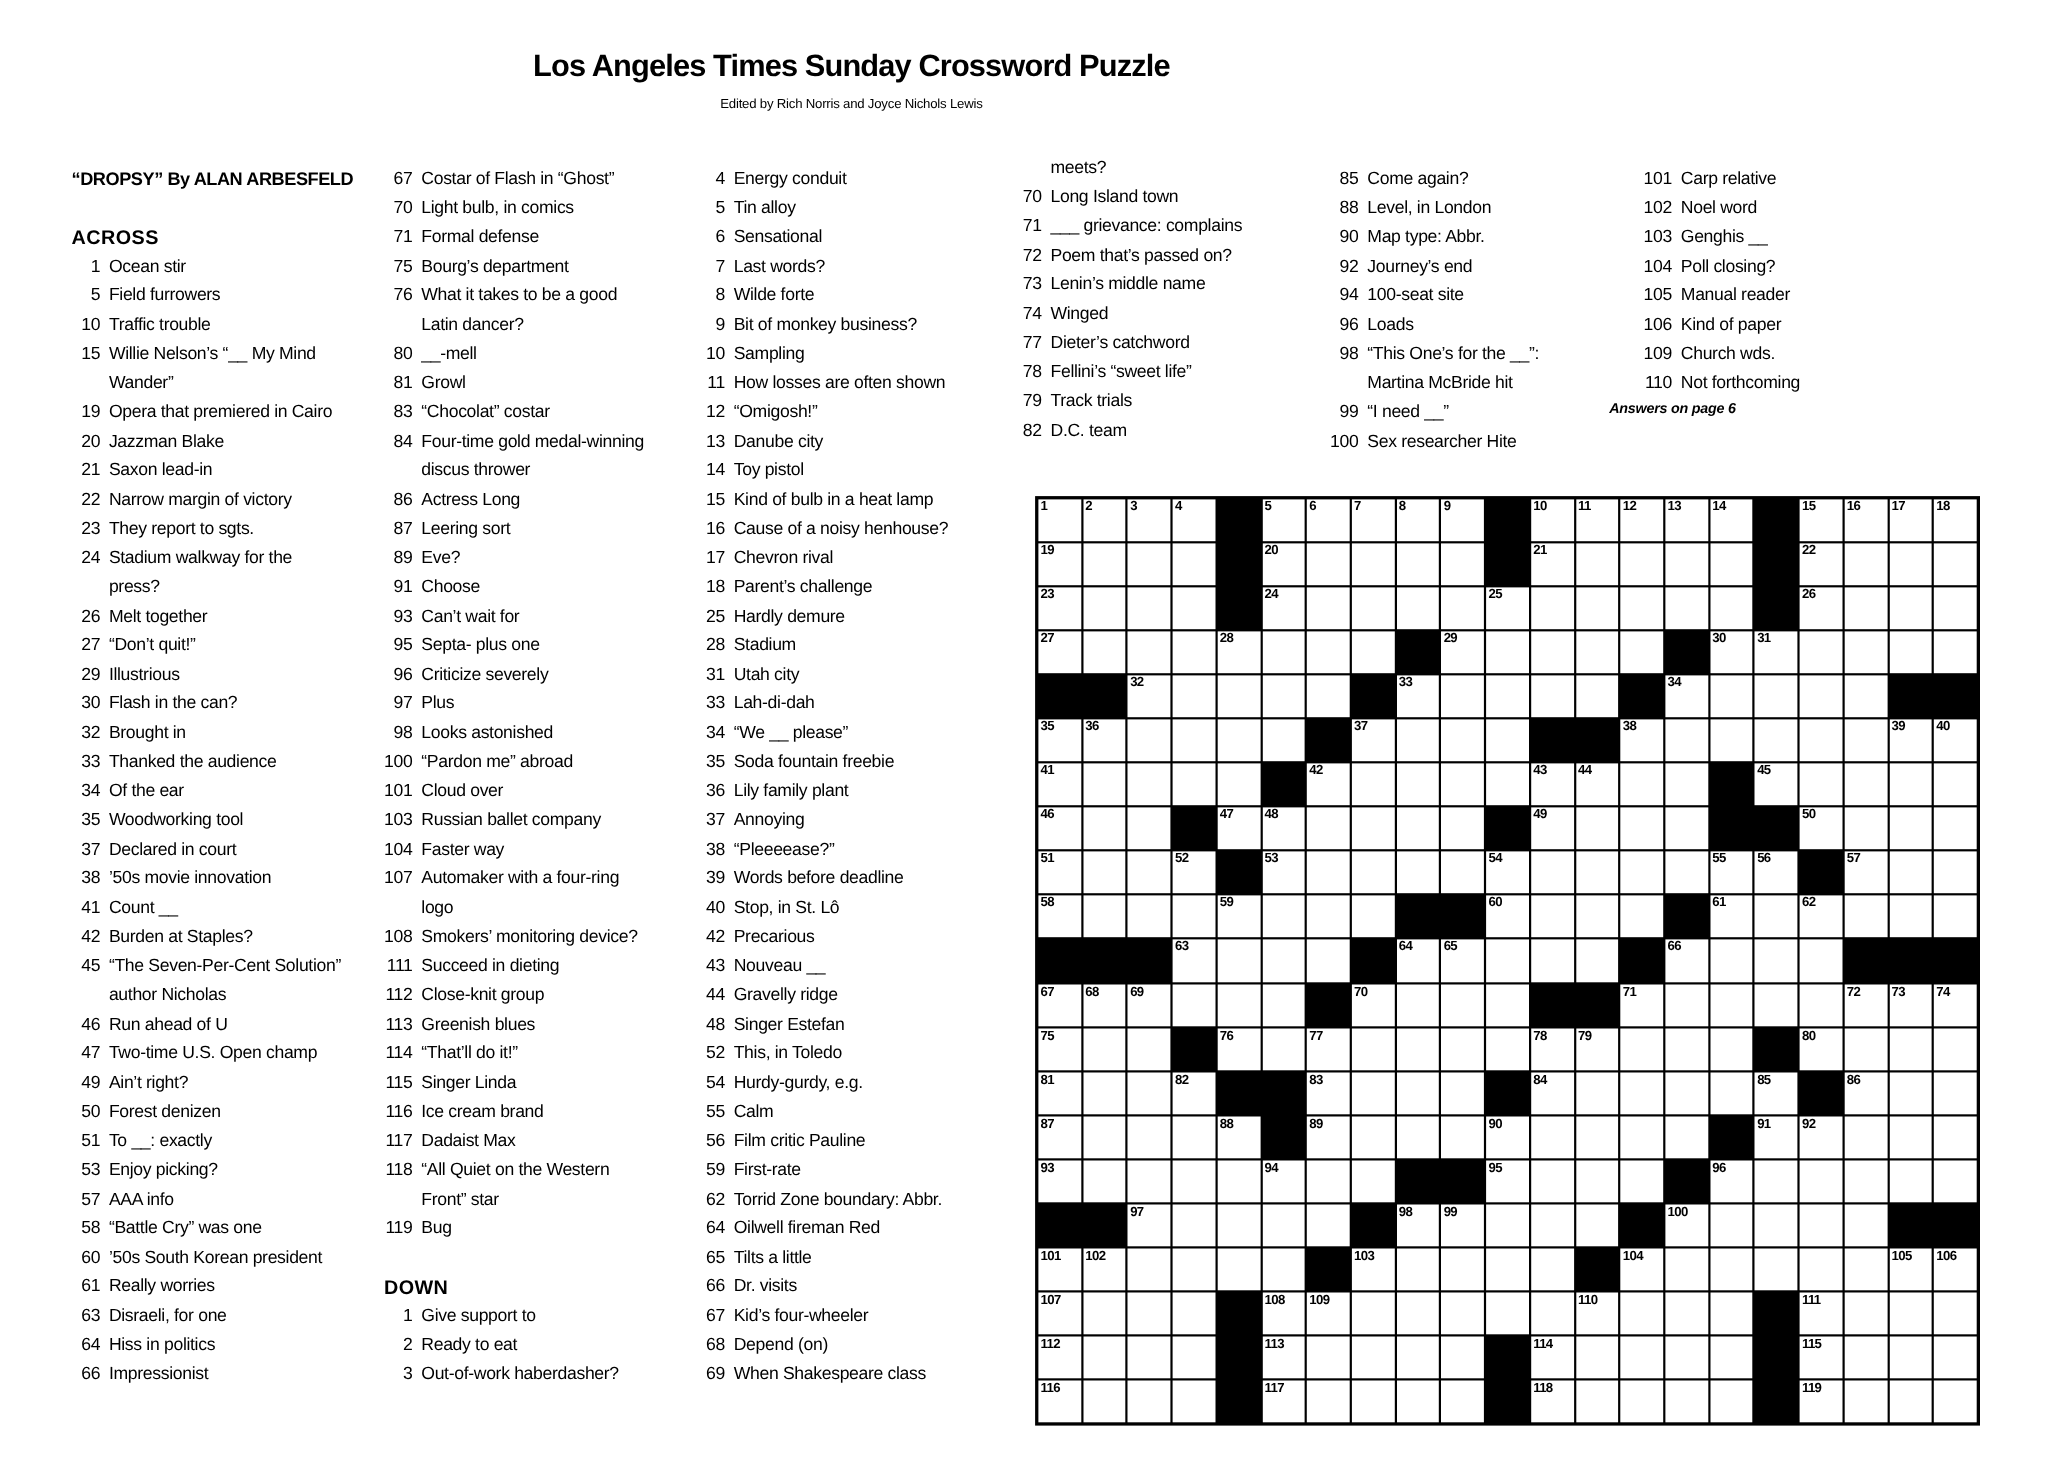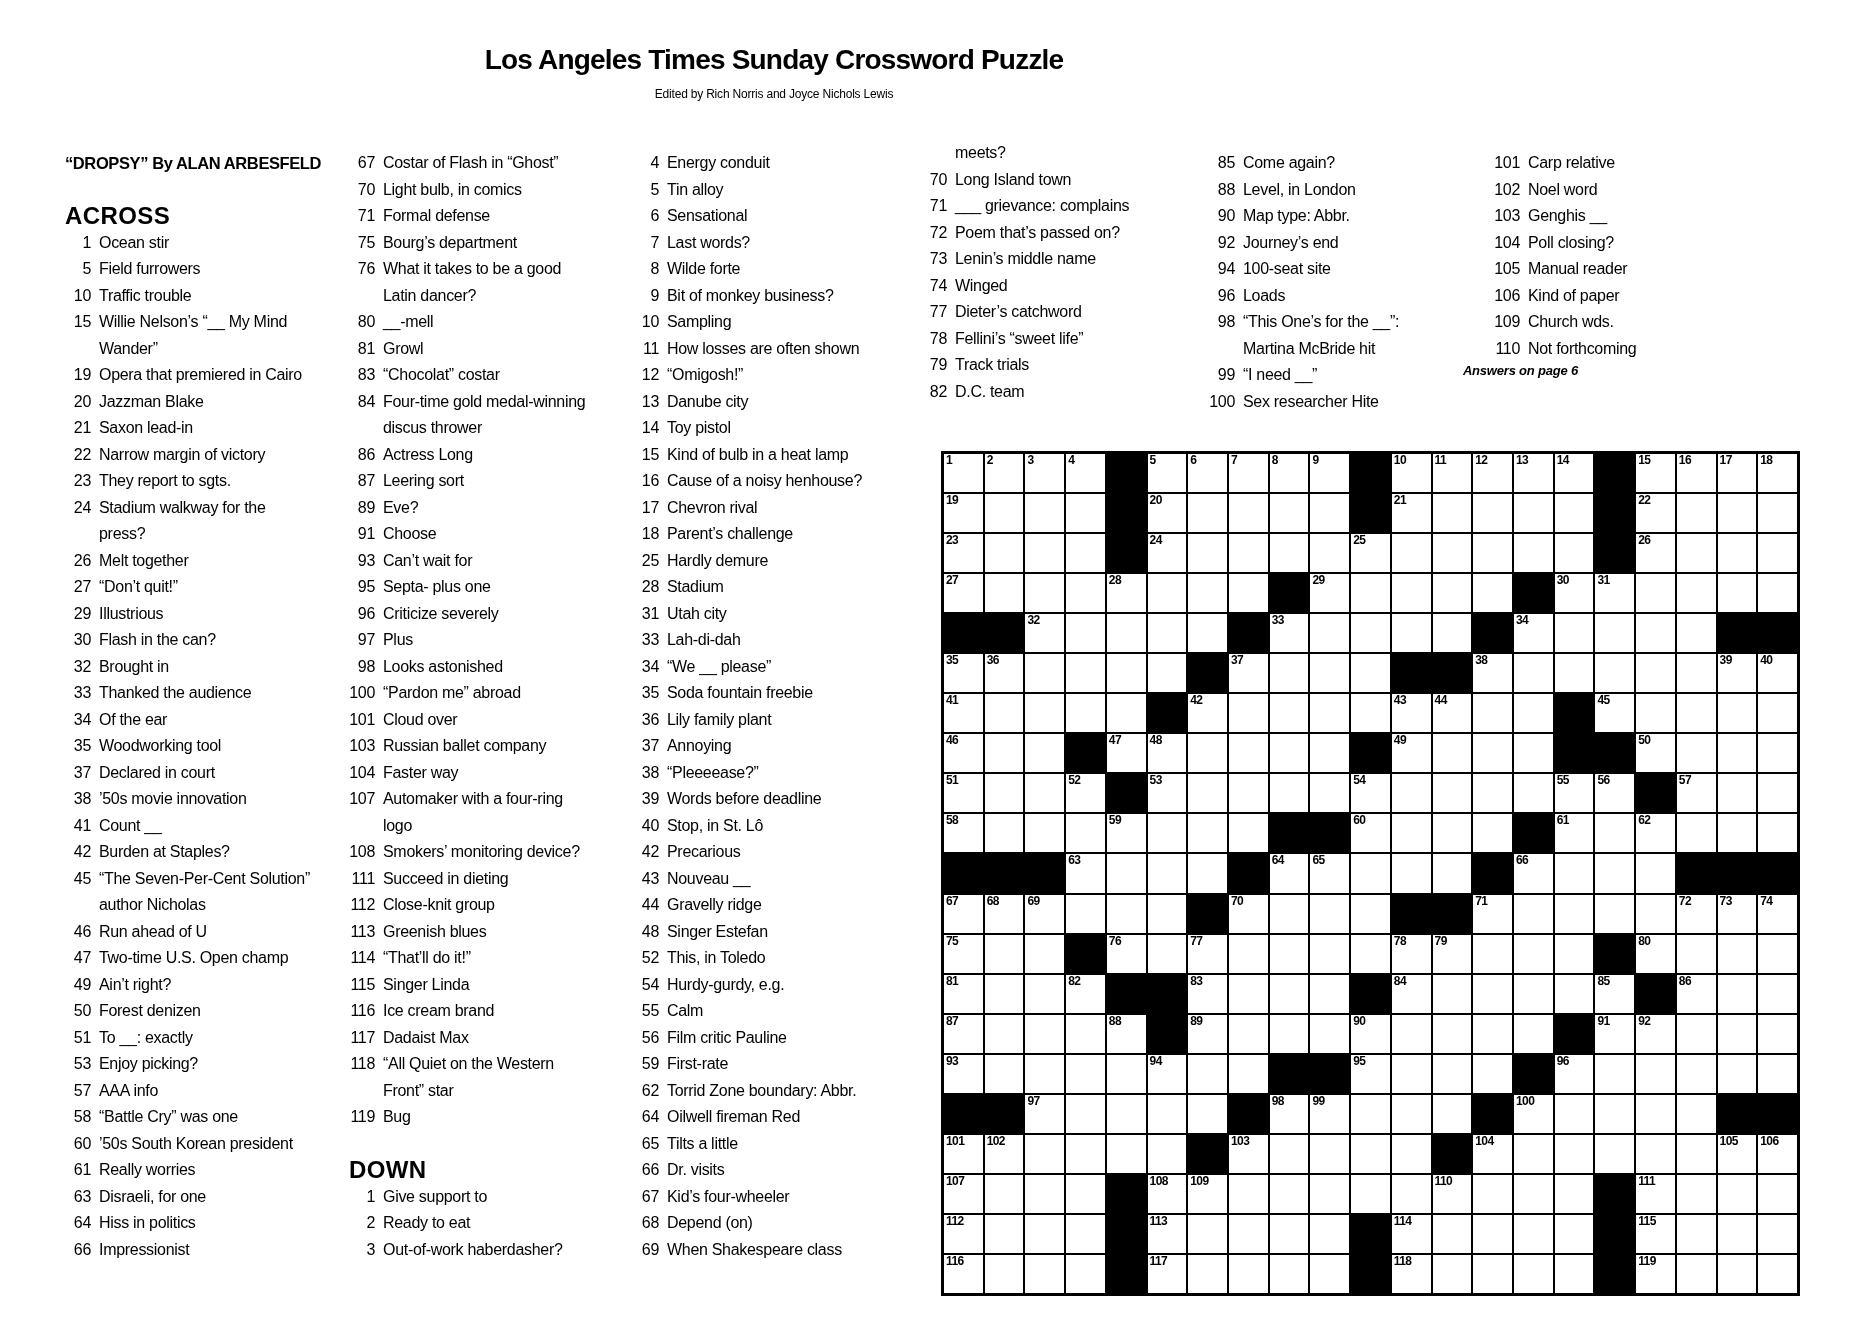--- a/index.html
+++ b/index.html
@@ -5,21 +5,21 @@
   html,body{margin:0;padding:0;background:#ffffff;overflow:hidden;}
   body{width:1864px;height:1342px;position:relative;font-family:"Liberation Sans",sans-serif;color:#000;}
   .abs{position:absolute;}
   .title{left:0;top:44px;width:1548px;text-align:center;font-size:28px;font-weight:bold;letter-spacing:-0.8px;}
   .subtitle{left:0;top:87px;width:1548px;text-align:center;font-size:12px;letter-spacing:-0.2px;}
   .col{position:absolute;}
   .line{height:26.5px;display:flex;align-items:flex-start;font-size:16px;letter-spacing:-0.3px;line-height:20px;}
   .line .num{width:26px;text-align:right;margin-right:8px;flex:none;}
   .line .txt{white-space:nowrap;}
   .byline{font-size:16.5px;font-weight:bold;letter-spacing:-0.4px;display:block;white-space:nowrap;}
-  .sechead{font-size:24px;font-weight:bold;letter-spacing:0.4px;display:block;}
+  .sechead{font-size:18px;font-weight:bold;letter-spacing:0.4px;display:block;}
   .answers{top:363px;right:286px;font-size:13px;font-weight:bold;font-style:italic;letter-spacing:-0.2px;}
   .grid{left:941px;top:451px;width:859px;height:845px;background:#000;display:grid;
         grid-template-columns:repeat(21,1fr);grid-template-rows:repeat(21,1fr);
         gap:2px;padding:3px;box-sizing:border-box;}
   .cell{background:#fff;position:relative;}
   .cell.bk{background:#000;}
   .cn{position:absolute;top:0px;left:2px;font-size:12px;font-weight:bold;letter-spacing:-0.6px;line-height:13px;}
 </style>
 </head>
 <body>

